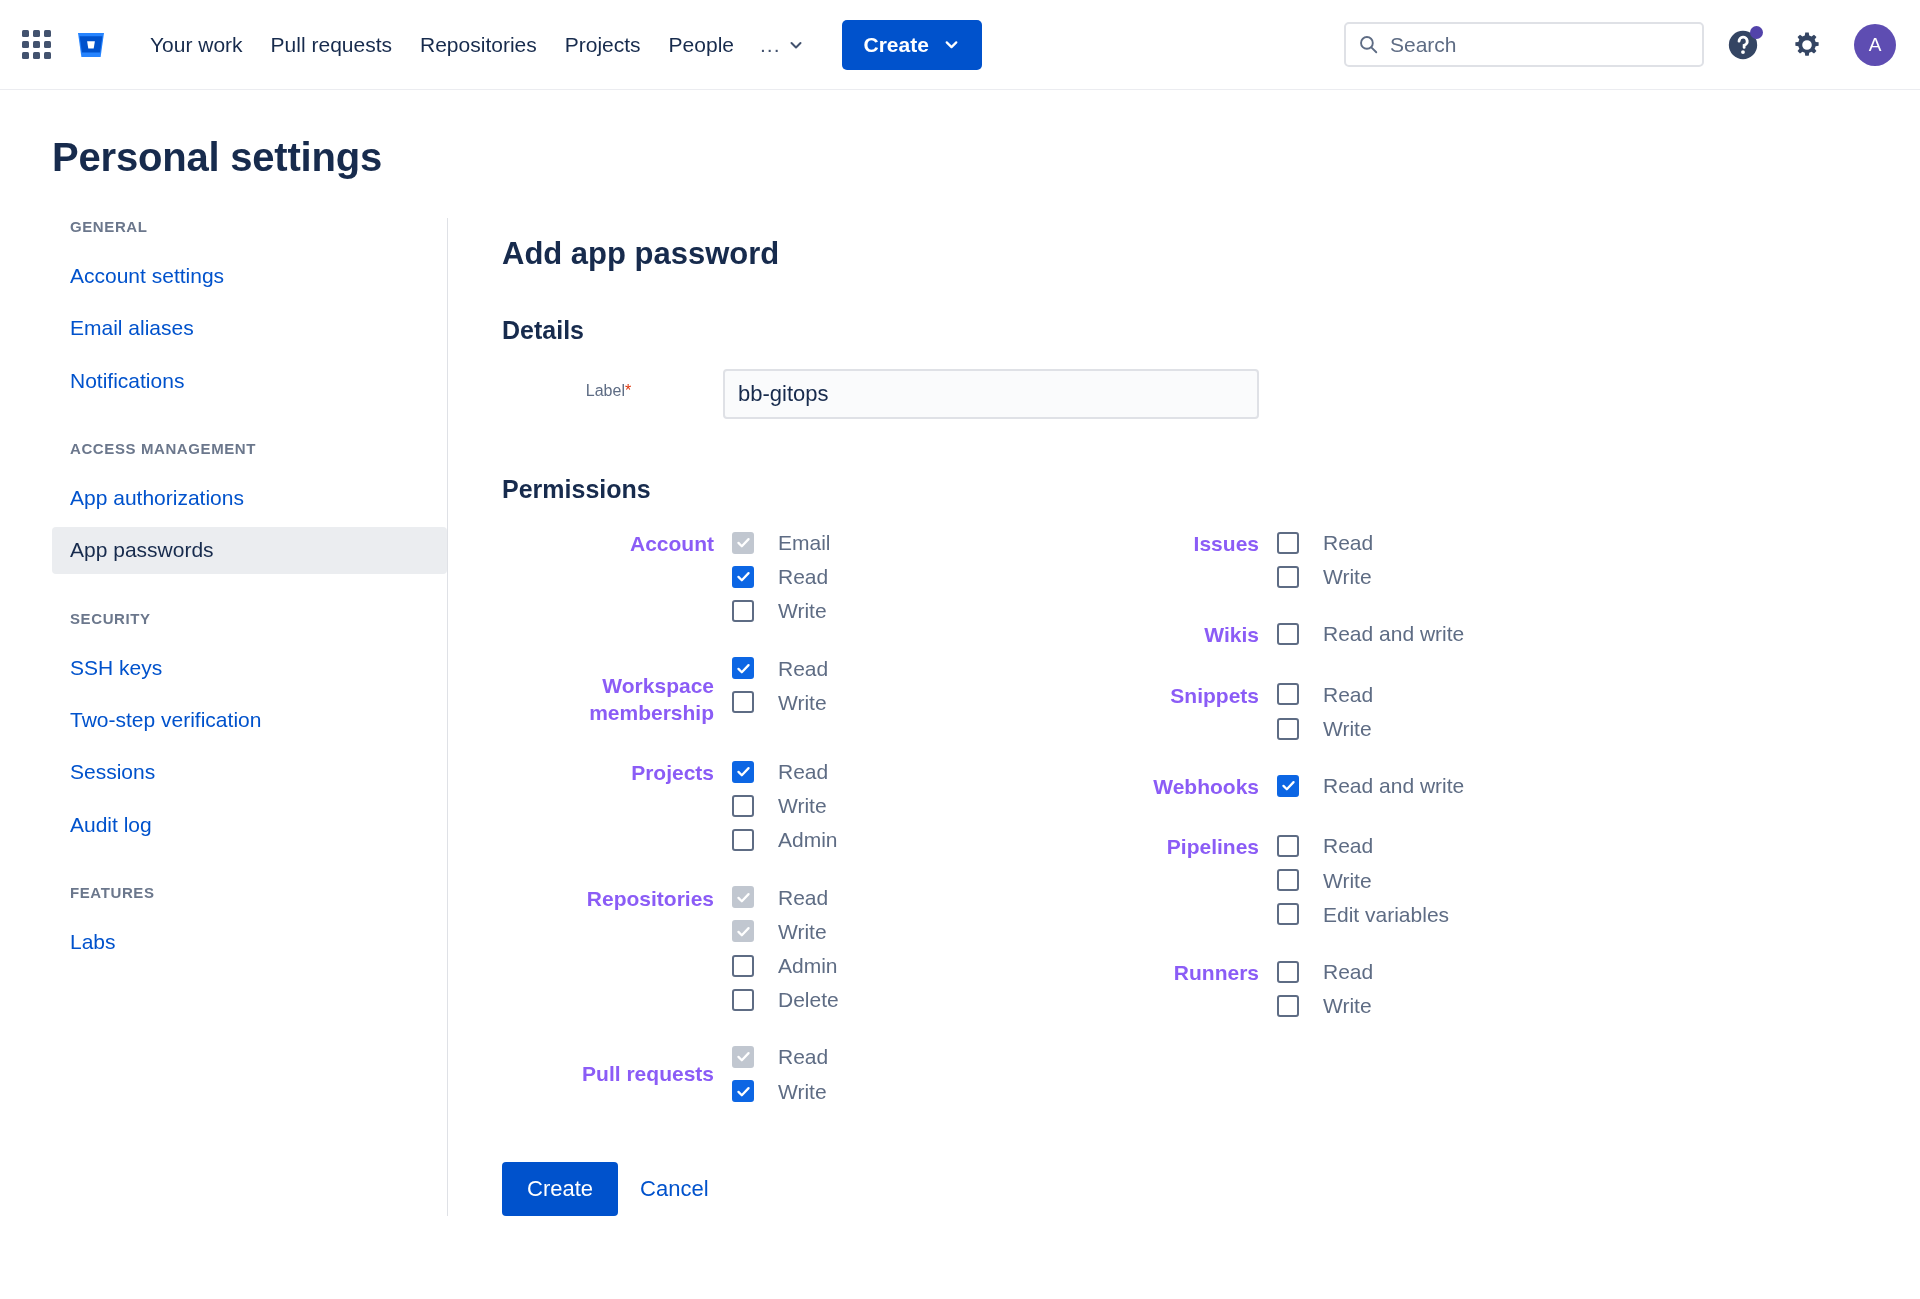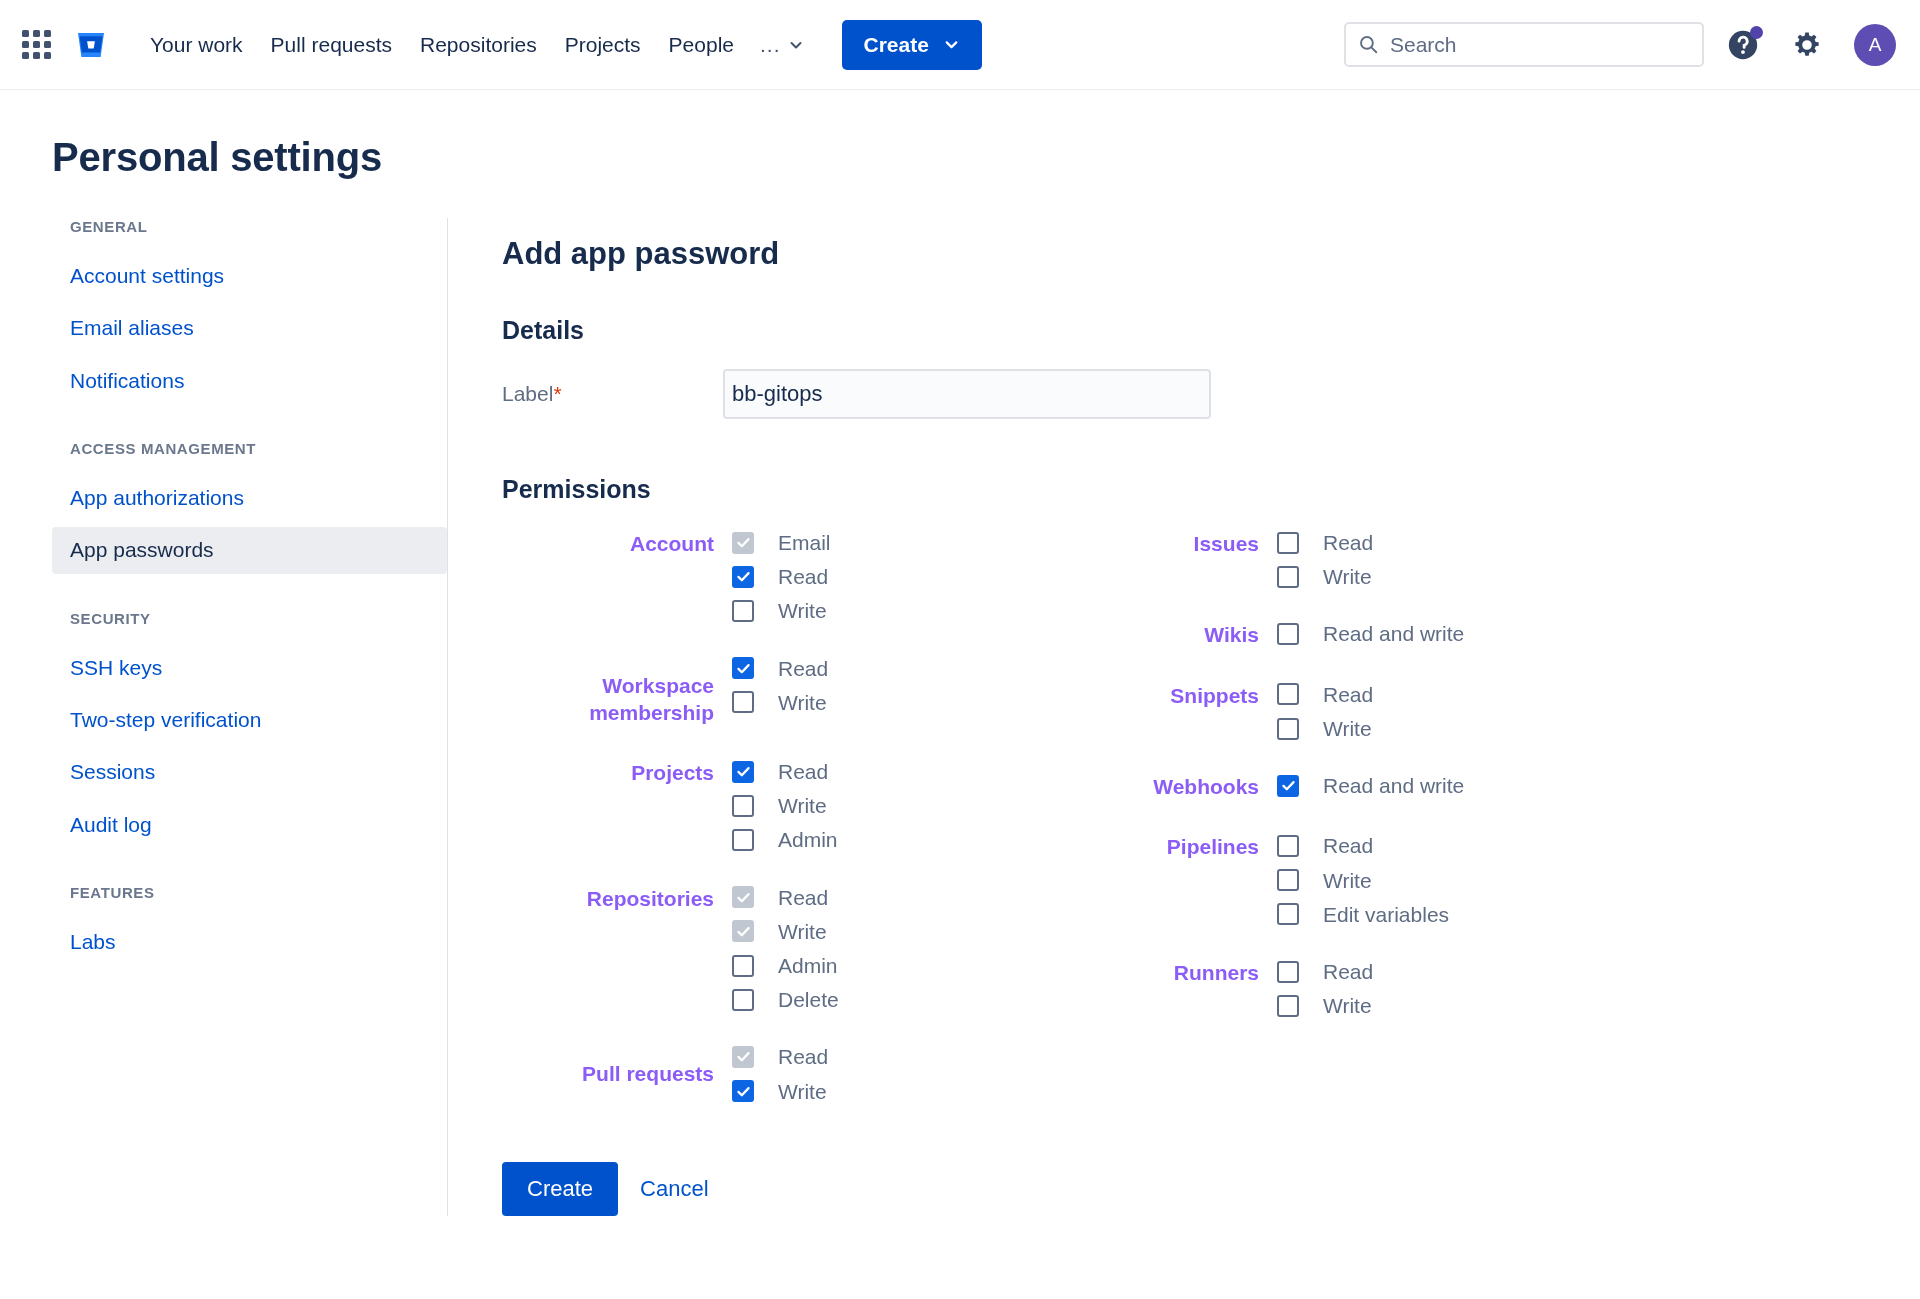--- a/index.html
+++ b/index.html
@@ -178,37 +178,37 @@
     font-size: 25px;
     font-weight: bold;
     color: #172B4D;
     margin: 0 0 24px 0;
   }
 
   
   .field-row { display: flex; align-items: flex-start; margin-bottom: 56px; }
   .field-label {
     width: 221px;
-    text-align: left;
-    font-size: 21px;
+    text-align: center;
+    font-size: 16px;
     color: #5E6C84;
     padding-right: 8px;
     padding-top: 13px;
     white-space: nowrap;
   }
   .req { color: #DE350B; }
   .text-input {
-    width: 488px;
+    width: 536px;
     height: 50px;
     border: 2px solid #DFE1E6;
     border-radius: 4px;
     background: #FAFBFC;
     font-size: 22px;
     color: #172B4D;
-    padding: 0 7px;
+    padding: 0 13px;
     font-family: "Liberation Sans", sans-serif;
     outline: none;
   }
 
   
   .perm-columns { display: flex; }
   .perm-col { }
   .perm-col.left  { width: 545px; flex: 0 0 545px; }
   .perm-col.right { width: 545px; flex: 0 0 545px; }
 

